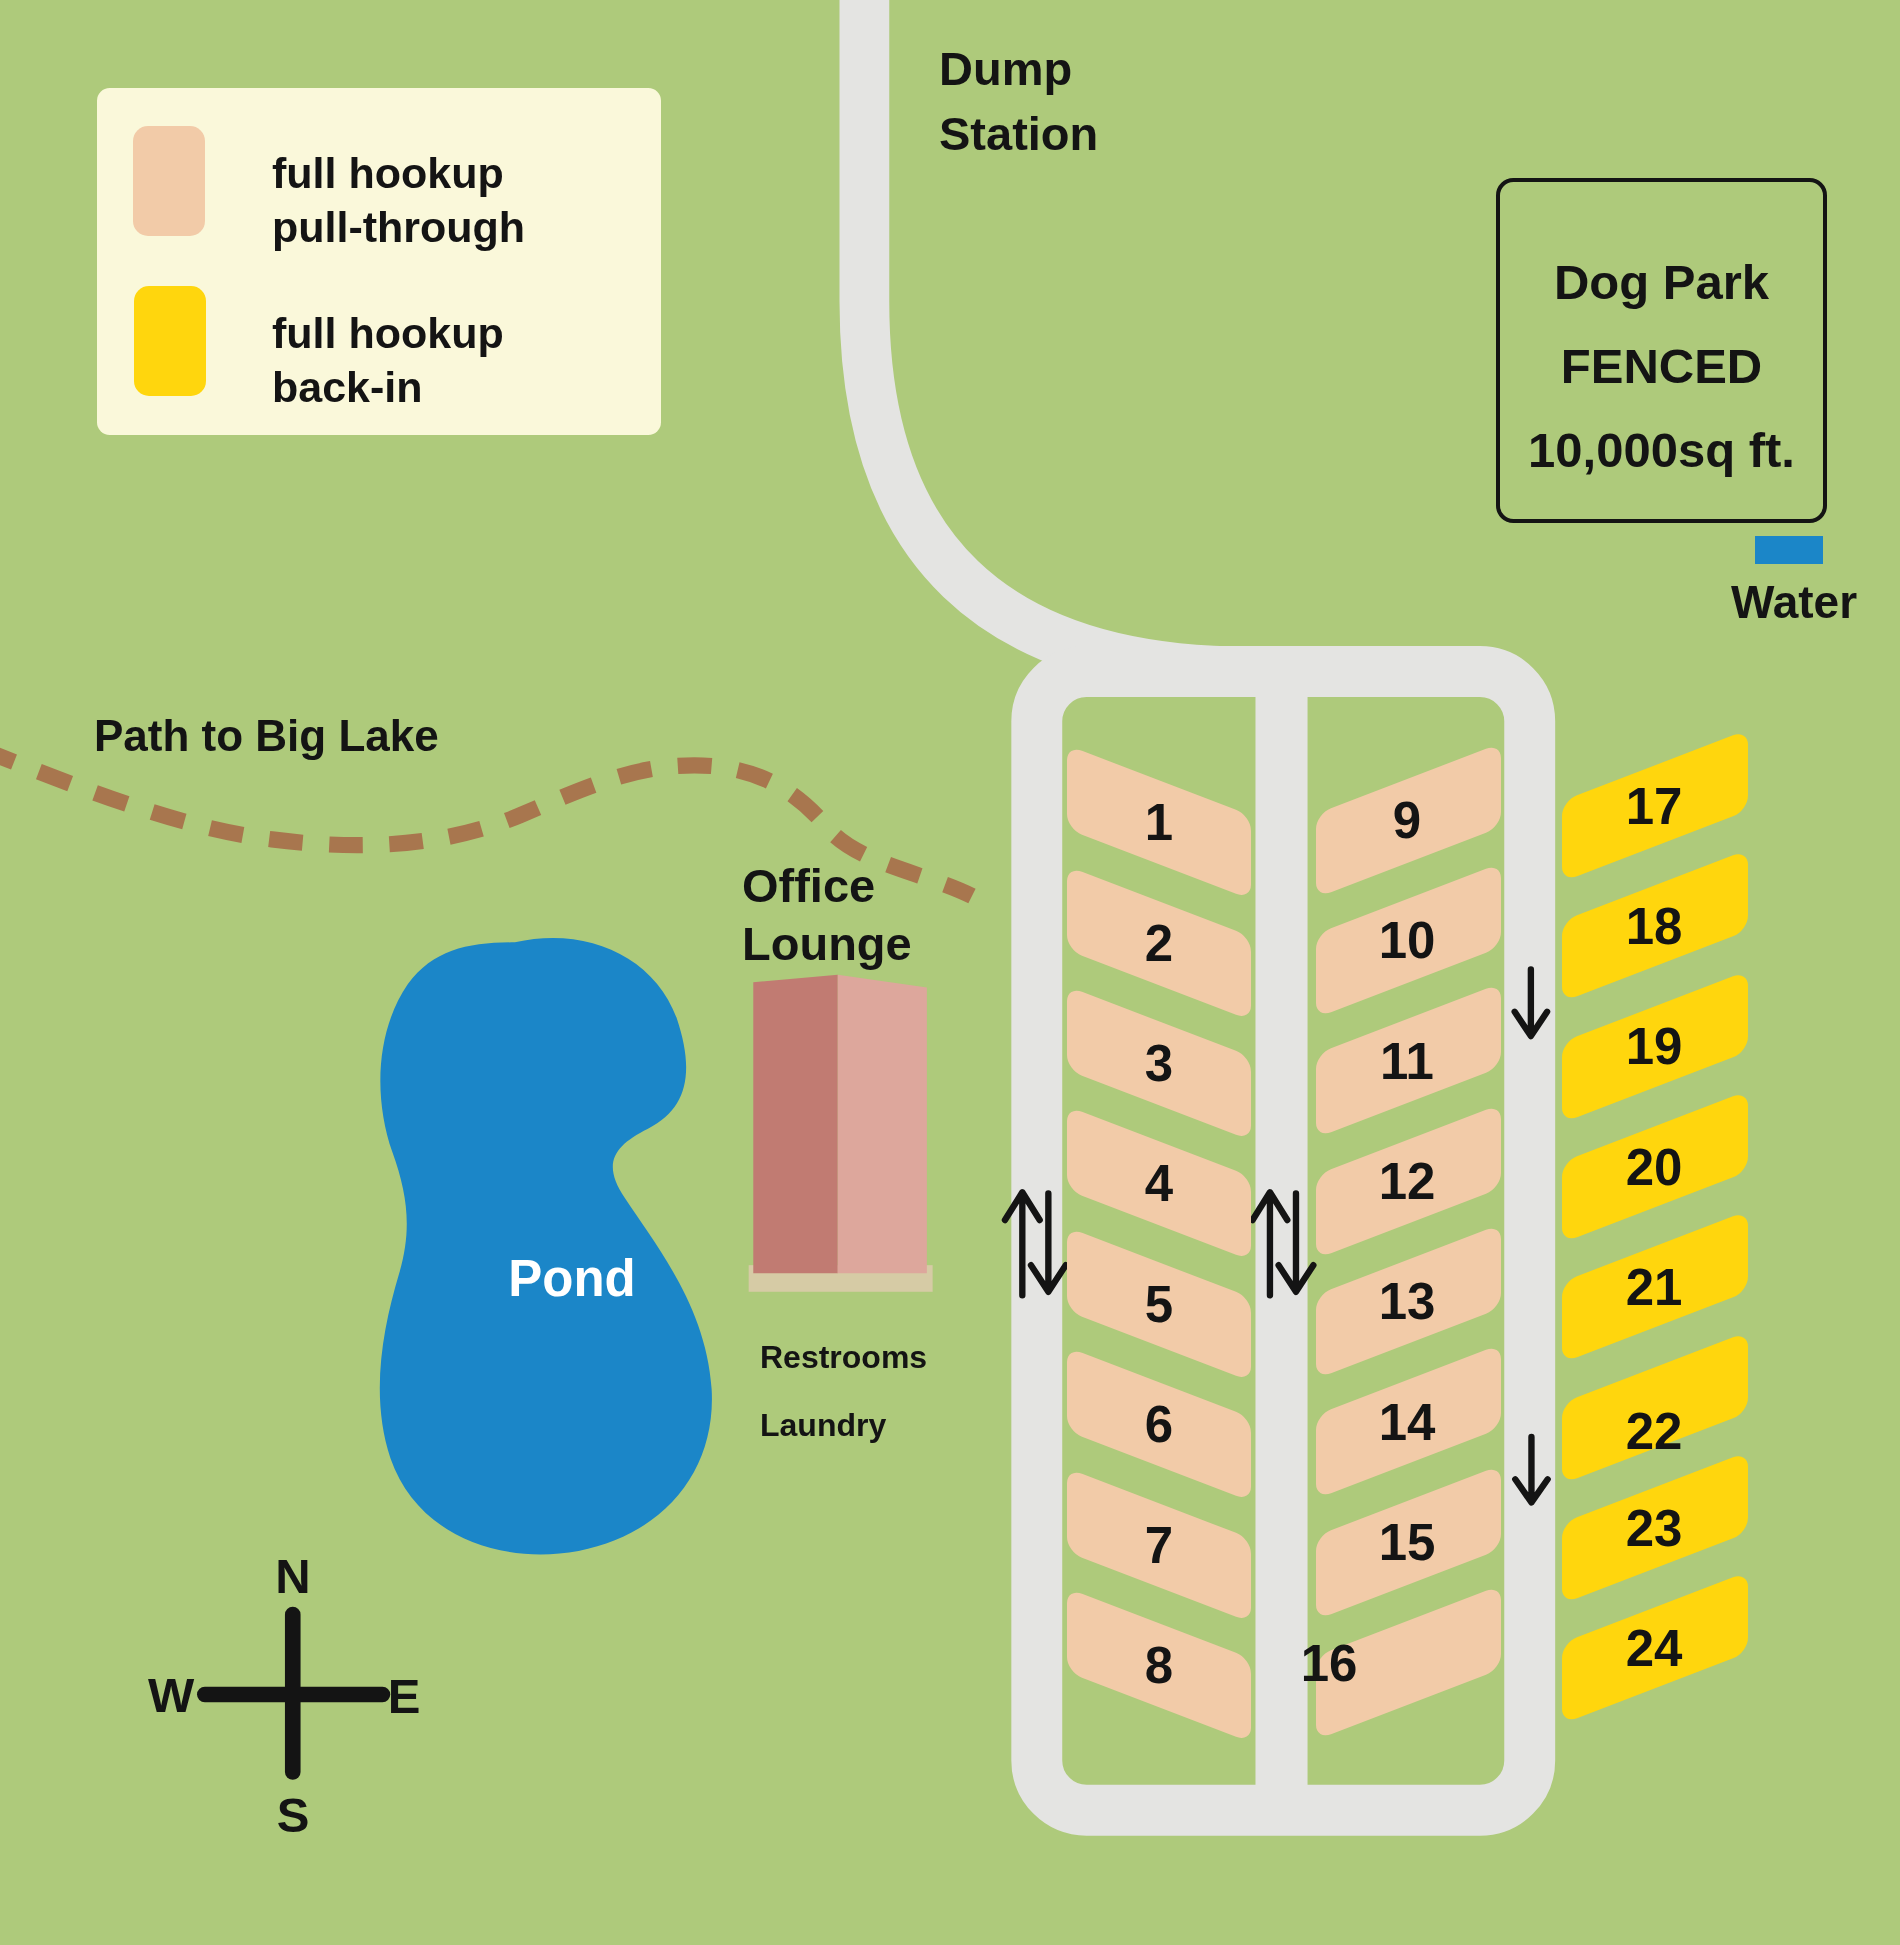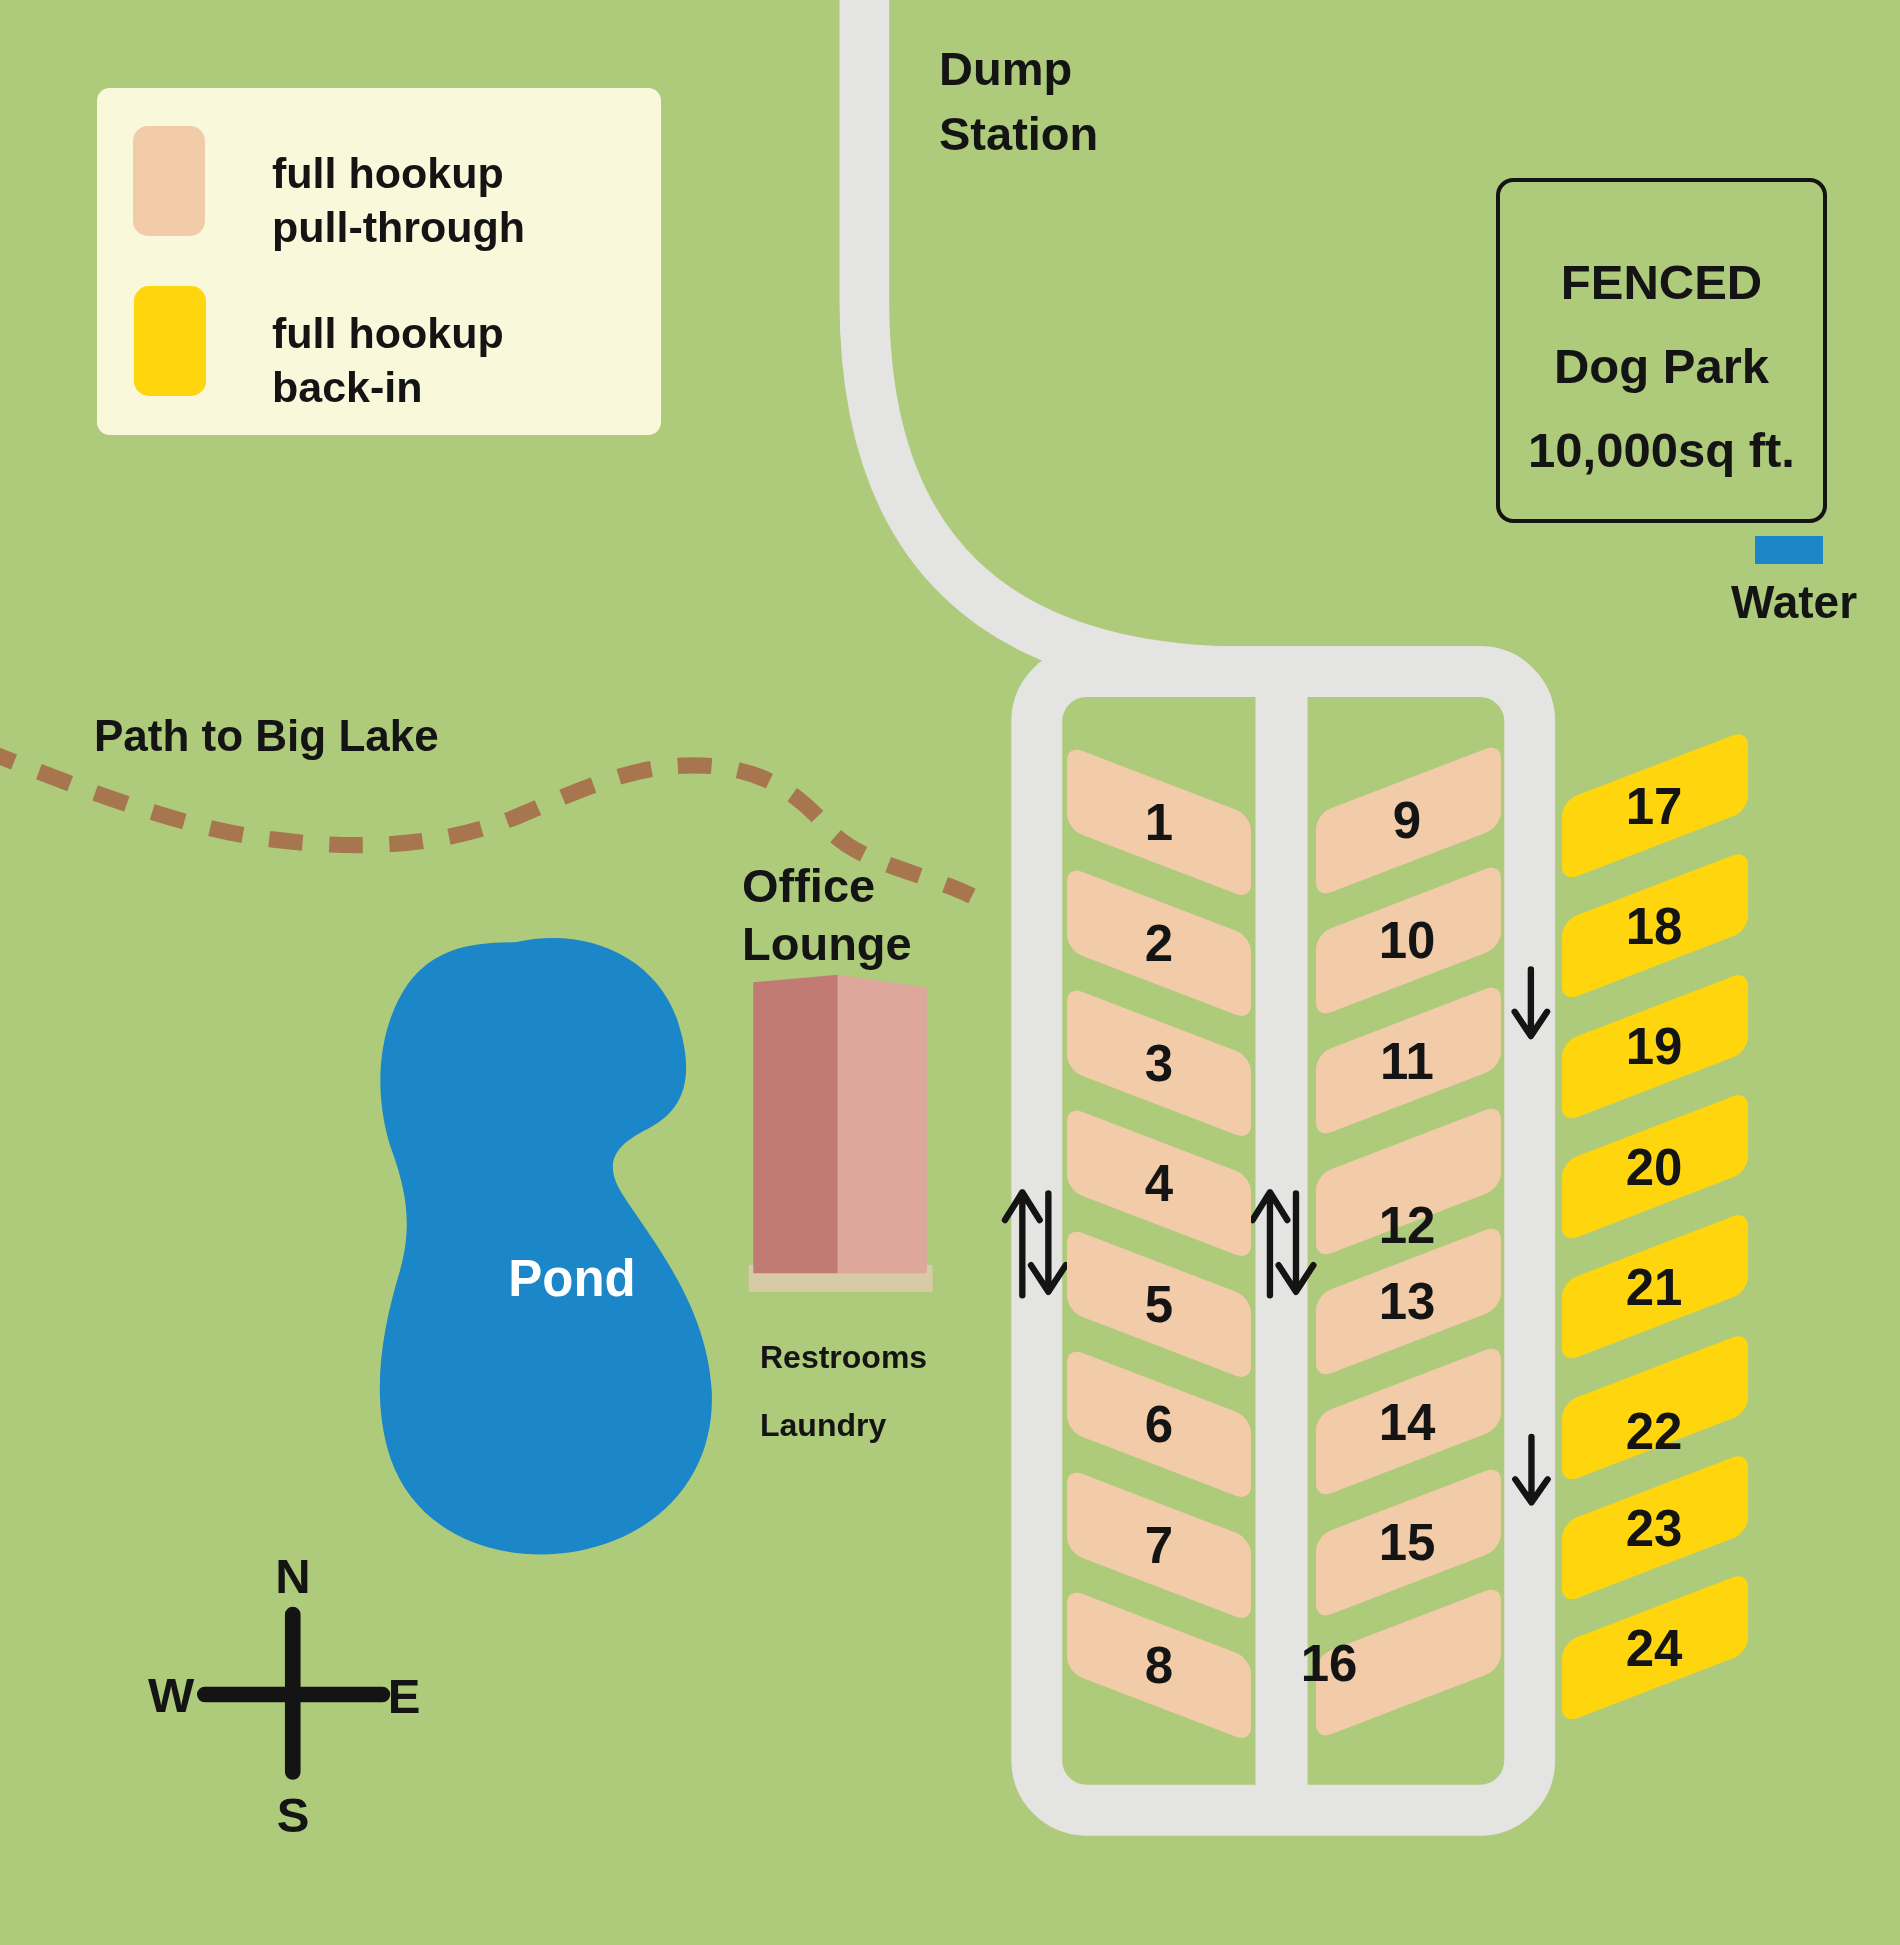--- a/index.html
+++ b/index.html
@@ -143,21 +143,21 @@
       <div class="site-num" style="left: 1159px; top: 1545px;">7</div>
       <div class="site peach" style="left: 1067px; top: 1588px; width: 184px; height: 84px; transform: skewY(21deg);"></div>
       <div class="site-num" style="left: 1159px; top: 1665px;">8</div>
       <div class="site peach" style="left: 1316px; top: 814px; width: 185px; height: 84px; transform: skewY(-21deg);"></div>
       <div class="site-num" style="left: 1407px; top: 820px;">9</div>
       <div class="site peach" style="left: 1316px; top: 934px; width: 185px; height: 84px; transform: skewY(-21deg);"></div>
       <div class="site-num" style="left: 1407px; top: 940px;">10</div>
       <div class="site peach" style="left: 1316px; top: 1054px; width: 185px; height: 84px; transform: skewY(-21deg);"></div>
       <div class="site-num" style="left: 1407px; top: 1061px;">11</div>
       <div class="site peach" style="left: 1316px; top: 1175px; width: 185px; height: 84px; transform: skewY(-21deg);"></div>
-      <div class="site-num" style="left: 1407px; top: 1181px; margin-top: 44px;">12</div>
+      <div class="site-num" style="left: 1407px; top: 1181px;">12</div>
       <div class="site peach" style="left: 1316px; top: 1295px; width: 185px; height: 84px; transform: skewY(-21deg);"></div>
       <div class="site-num" style="left: 1407px; top: 1301px;">13</div>
       <div class="site peach" style="left: 1316px; top: 1415px; width: 185px; height: 84px; transform: skewY(-21deg);"></div>
       <div class="site-num" style="left: 1407px; top: 1422px;">14</div>
       <div class="site peach" style="left: 1316px; top: 1536px; width: 185px; height: 84px; transform: skewY(-21deg);"></div>
       <div class="site-num" style="left: 1407px; top: 1542px;">15</div>
       <div class="site peach" style="left: 1316px; top: 1656px; width: 185px; height: 84px; transform: skewY(-21deg);"></div>
       <div class="site-num" style="left: 1329px; top: 1663px;">16</div>
       <div class="site yellow" style="left: 1562px; top: 801px; width: 186px; height: 81px; transform: skewY(-21deg);"></div>
       <div class="site-num" style="left: 1654px; top: 806px;">17</div>
@@ -205,22 +205,22 @@
 
     <div class="abs map-label lbl-restrooms">
       <div>Restrooms</div>
       <div>Laundry</div>
     </div>
 
     <div class="abs map-label lbl-pond">Pond</div>
 
     <div class="abs dogpark-box"></div>
     <div class="abs dogpark-text">
+      <div>Dog Park</div>
       <div>FENCED</div>
-      <div>Dog Park</div>
       <div>10,000sq ft.</div>
     </div>
 
     <div class="abs water-swatch"></div>
     <div class="abs map-label lbl-water">Water</div>
 
     <div class="abs compass-letter" style="left:293px;top:1576px;">N</div>
     <div class="abs compass-letter" style="left:293px;top:1815px;">S</div>
     <div class="abs compass-letter" style="left:171px;top:1695px;">W</div>
     <div class="abs compass-letter" style="left:404px;top:1696px;">E</div>

